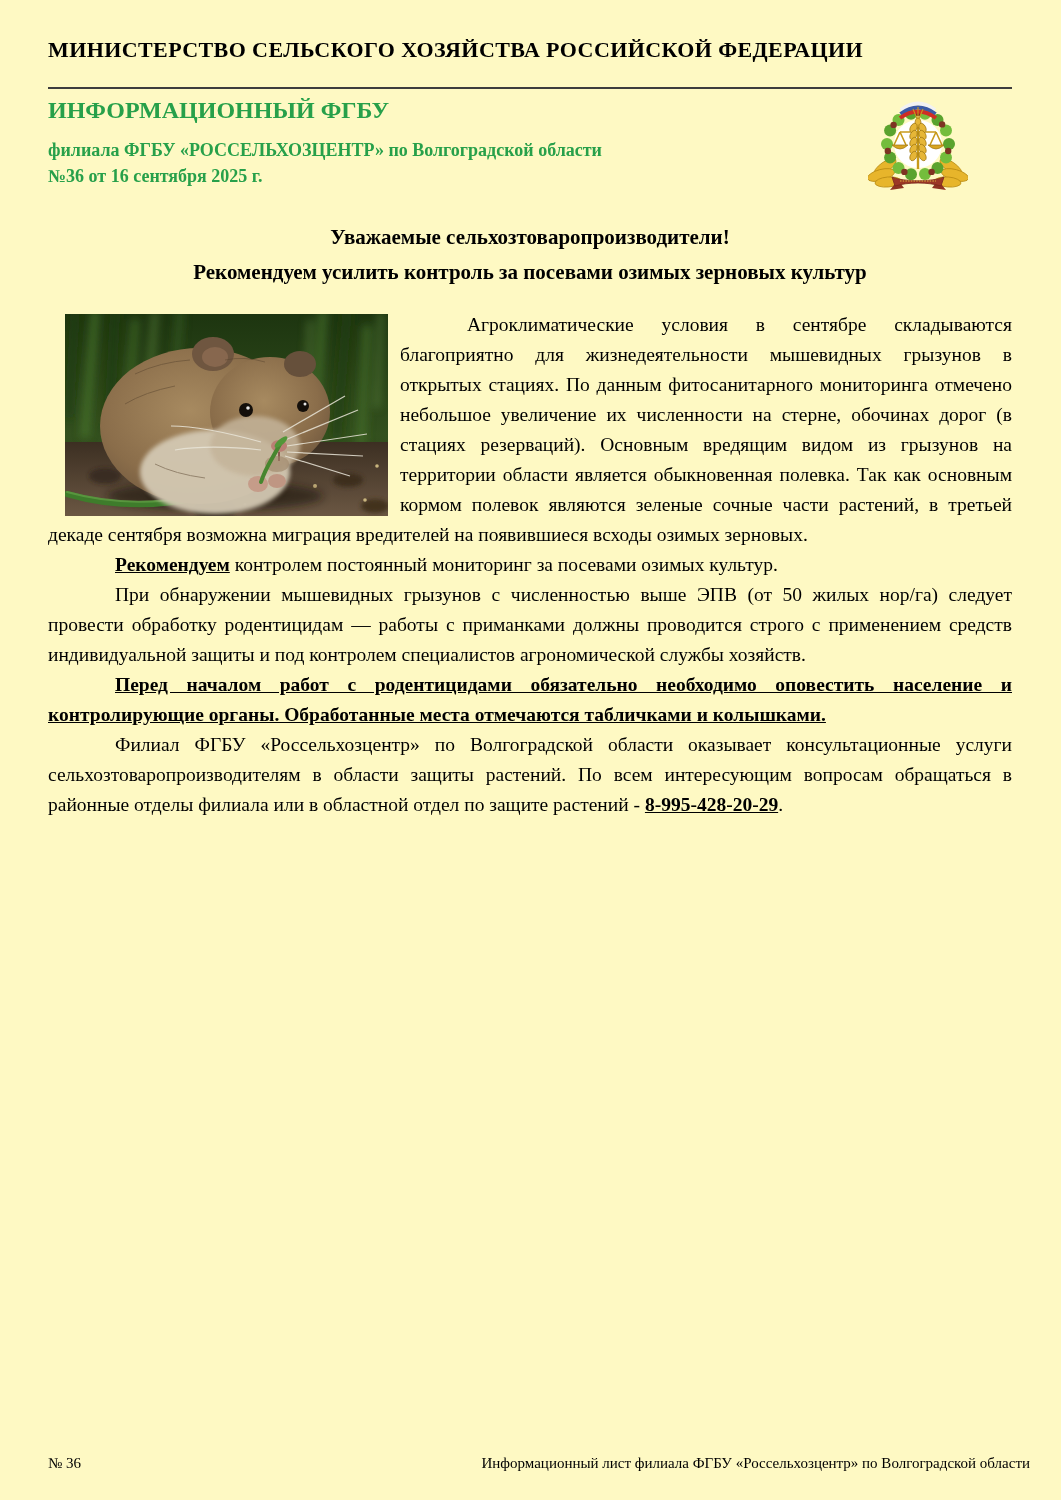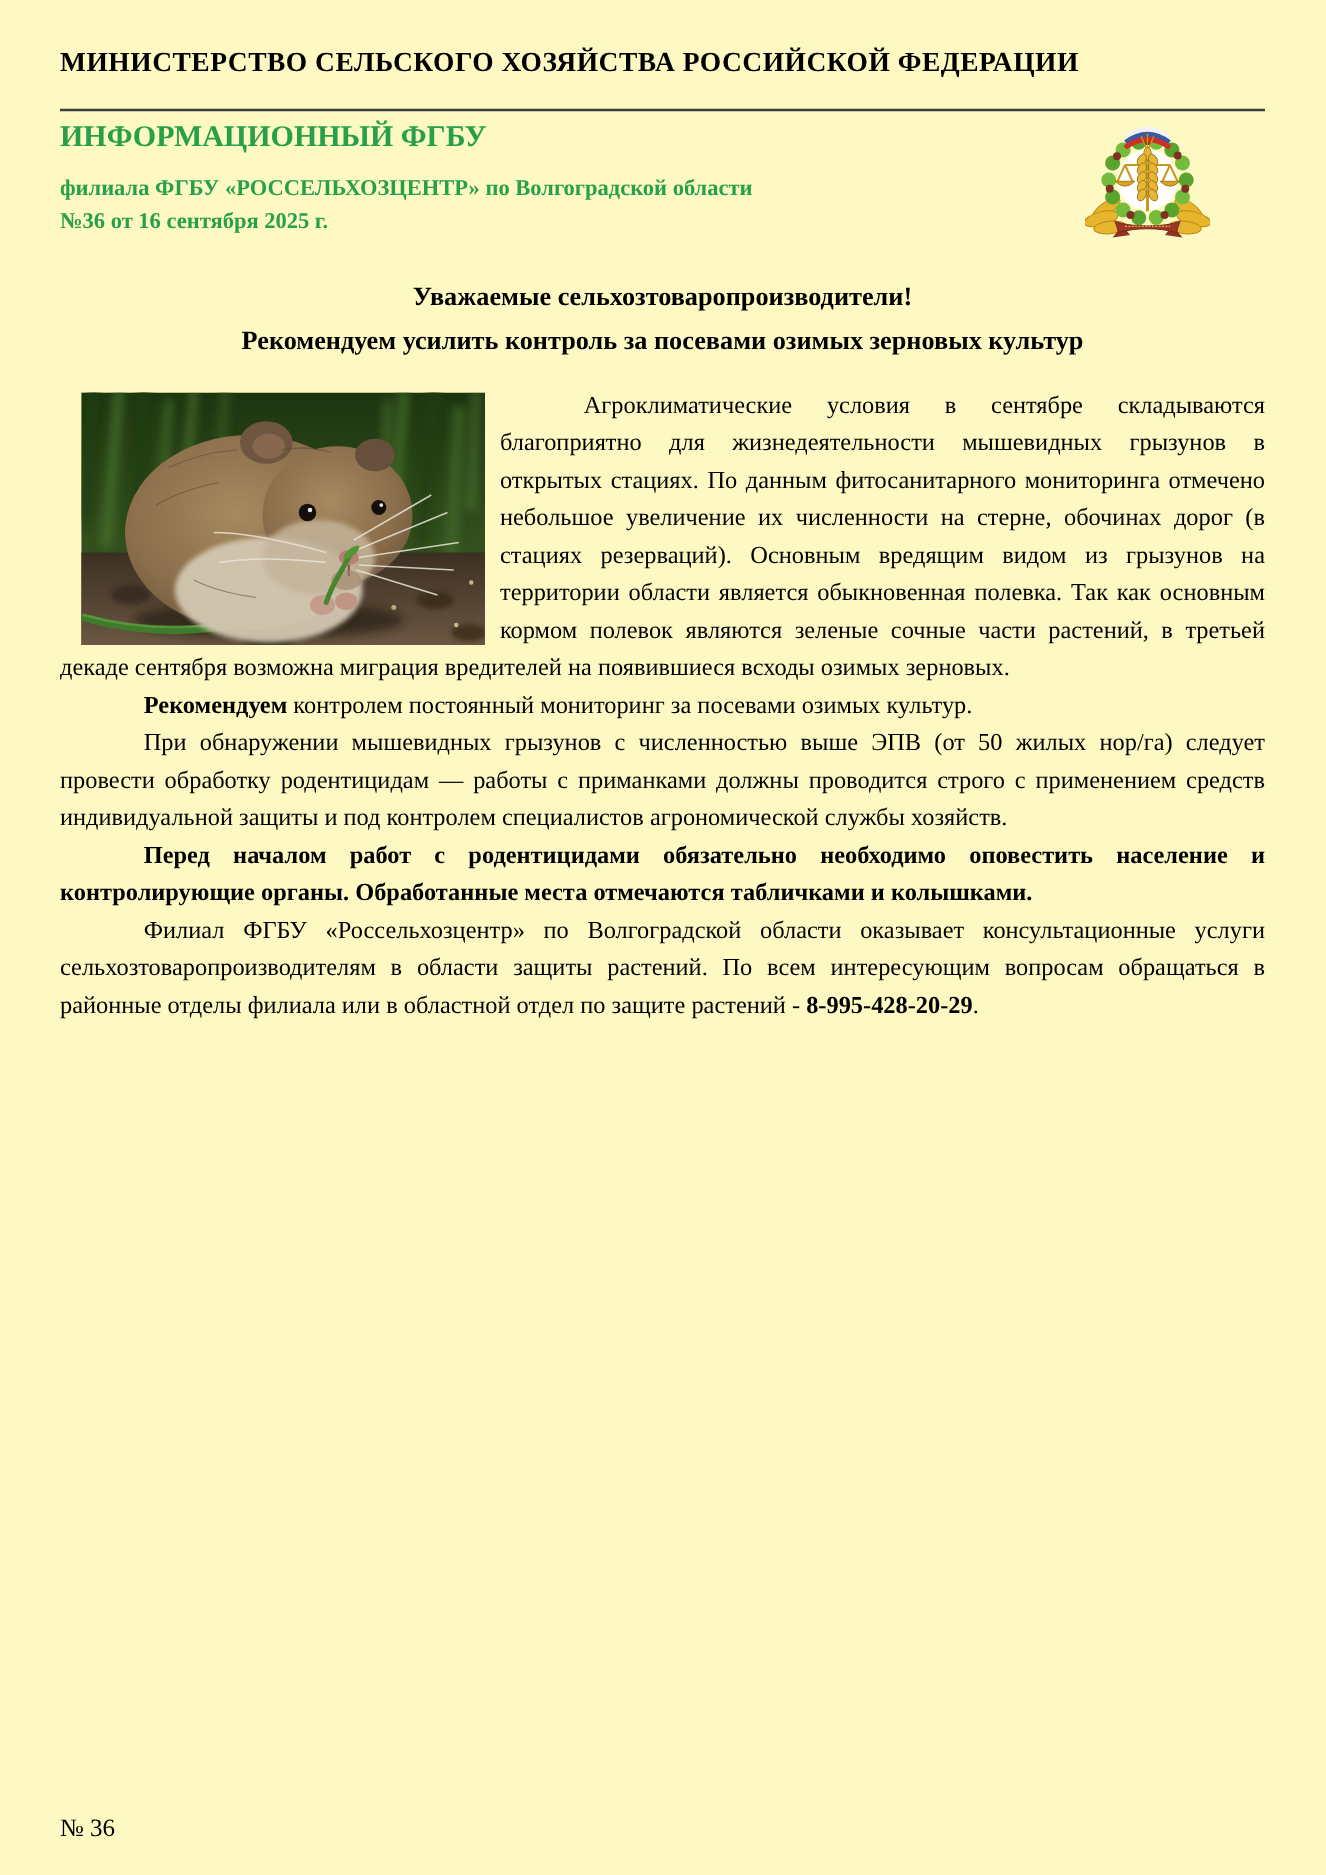--- a/index.html
+++ b/index.html
@@ -33,26 +33,26 @@
     font-size:19.5px;line-height:30px;
     text-align:justify;
   }
   .article p{margin:0;text-indent:67px;}
   .photo{
     float:left;
     width:323px;height:202px;
     margin:4px 12px 4px 17px;
   }
   .photo svg{display:block;width:100%;height:100%;}
-  .b{font-weight:bold;}
+  .b{font-weight:bold;text-decoration:underline;}
   .bi{font-weight:bold;font-style:italic;}
   .footer{
     position:absolute;left:48px;right:31px;bottom:26px;
     display:flex;justify-content:space-between;align-items:baseline;
-    font-size:20px;line-height:22px;
+    font-size:15px;line-height:22px;
   }
 </style>
 </head>
 <body>
 
 <div class="page">
   <div class="content">
 
     <h1 class="ministry">МИНИСТЕРСТВО СЕЛЬСКОГО ХОЗЯЙСТВА РОССИЙСКОЙ ФЕДЕРАЦИИ</h1>
 
@@ -258,14 +258,15 @@
       <p class="b">Перед началом работ с родентицидами обязательно необходимо оповестить население и контролирующие органы. Обработанные места отмечаются табличками и колышками.</p>
 
 
       <p><span>Филиал ФГБУ «Россельхозцентр» по Волгоградской области оказывает консультационные услуги сельхозтоваропроизводителям в области защиты растений. По всем интересующим вопросам обращаться в районные отделы филиала или в областной отдел по защите растений - </span><span class="b">8-995-428-20-29</span><span>.</span></p>
 
     </div>
   </div>
 
   <div class="footer">
     <span>№ 36</span>
+    <span>Информационный лист филиала ФГБУ «Россельхозцентр» по Волгоградской области</span>
   </div>
 </div>
 
 </body></html>

